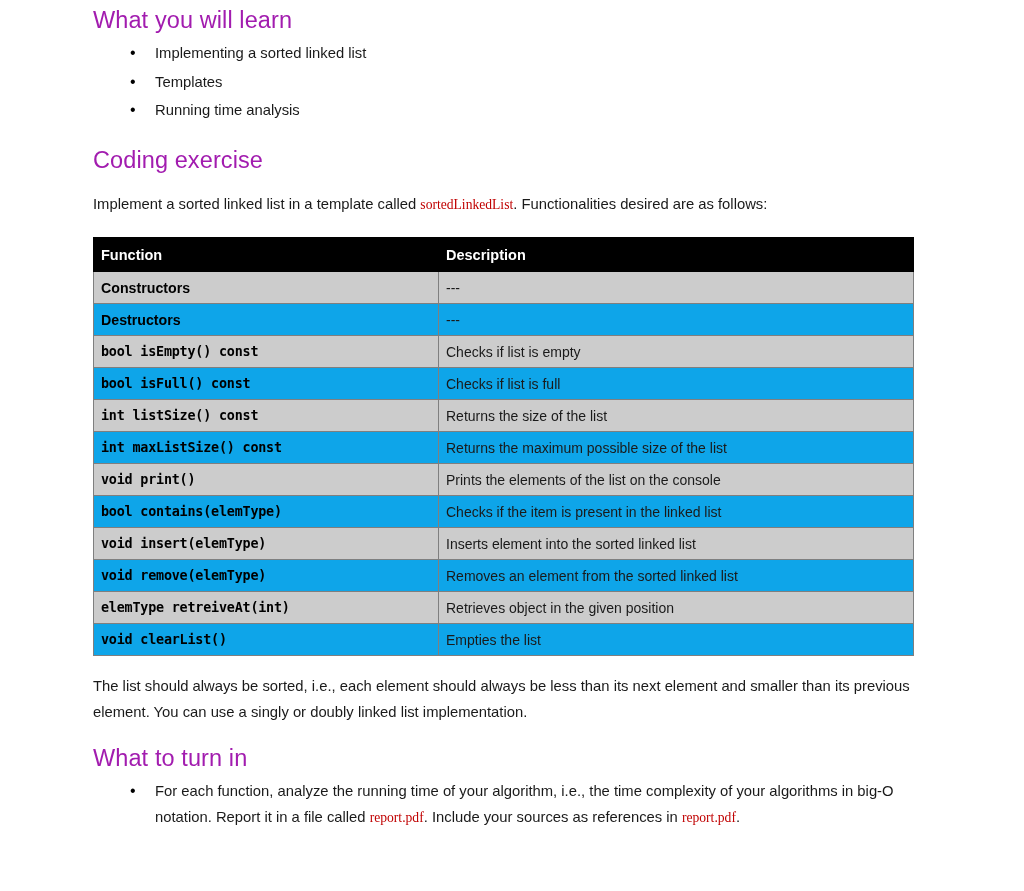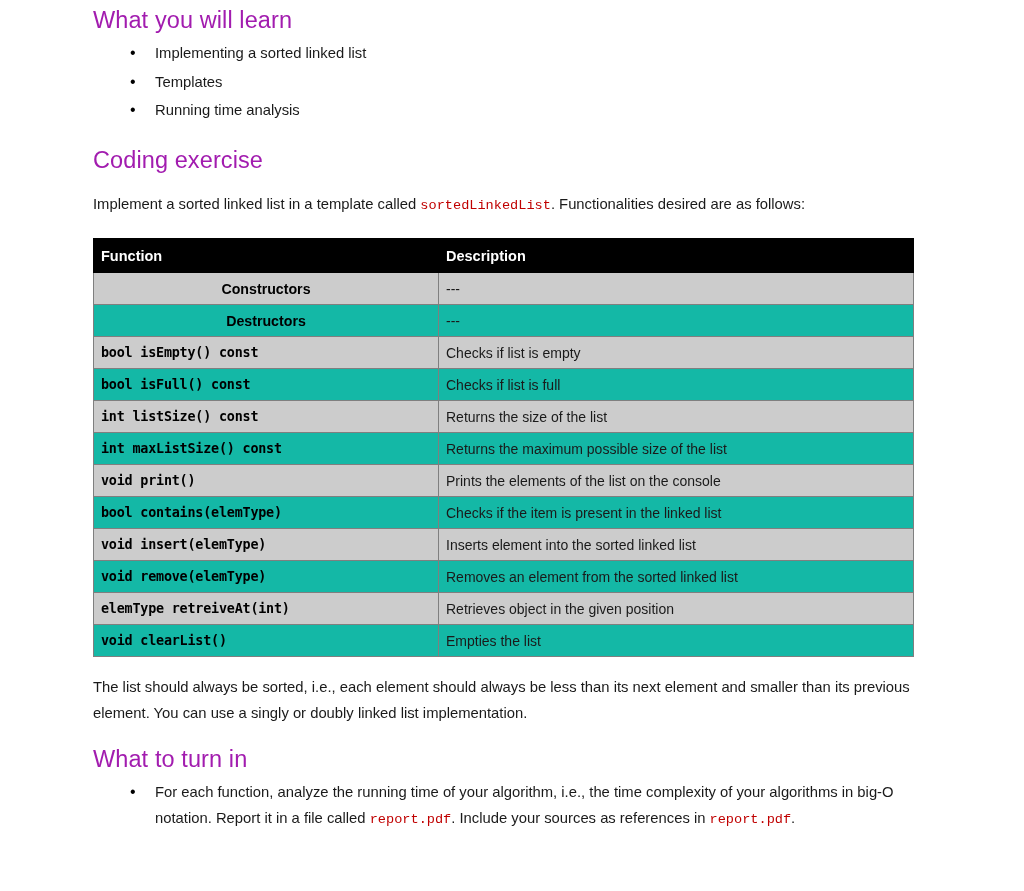--- a/index.html
+++ b/index.html
@@ -66,21 +66,21 @@
 
   p.body-par {
     font-size: 14.8px;
     line-height: 25.5px;
     color: #1a1a1a;
     margin: 0;
   }
   .par-implement { padding-top: 17px; }
 
   code.redcode {
-    font-family: Liberation Mono, monospace;
+    font-family: Liberation Serif, serif;
     color: #c00000;
     font-size: 13.6px;
     letter-spacing: 0px;
   }
 
   table.fn-table {
     border-collapse: collapse;
     width: 820px;
     margin-top: 20px;
     table-layout: fixed;
@@ -100,35 +100,34 @@
     font-weight: bold;
     font-size: 14.5px;
     height: 25px;
     text-align: left;
     border: 1px solid #000000;
   }
   table.fn-table col.c-fn { width: 345px; }
   table.fn-table col.c-desc { width: 475px; }
 
   tr.shade td { background: #cccccc; }
-  tr.plain td { background: #14b8a6; }
+  tr.plain td { background: #0ea5e9; }
 
   td.fn-cell {
     font-weight: bold;
     color: #000;
   }
   td.fn-cell.mono {
     font-family: "DejaVu Sans Mono", "Liberation Mono", monospace;
     font-size: 13.4px;
     letter-spacing: -0.2px;
   }
   td.fn-cell.sans {
     font-family: "Liberation Sans", sans-serif;
     font-size: 14.2px;
-    text-align: center;
   }
   td.desc-cell {
     font-family: "Liberation Sans", sans-serif;
     font-size: 14.4px;
     color: #1a1a1a;
   }
 
   .after-table { padding-top: 18px; }
 </style>
 </head>

